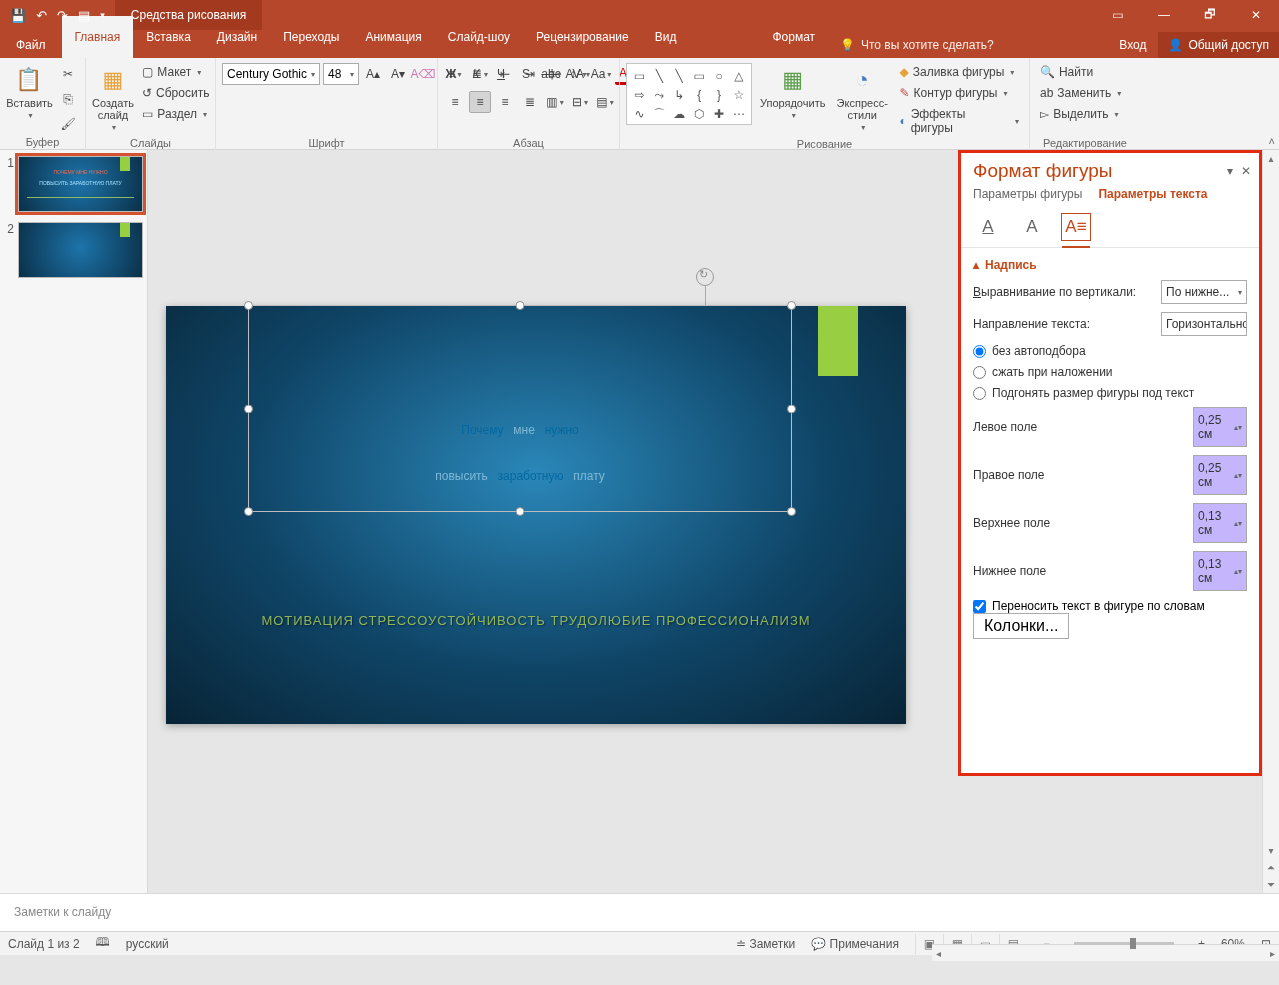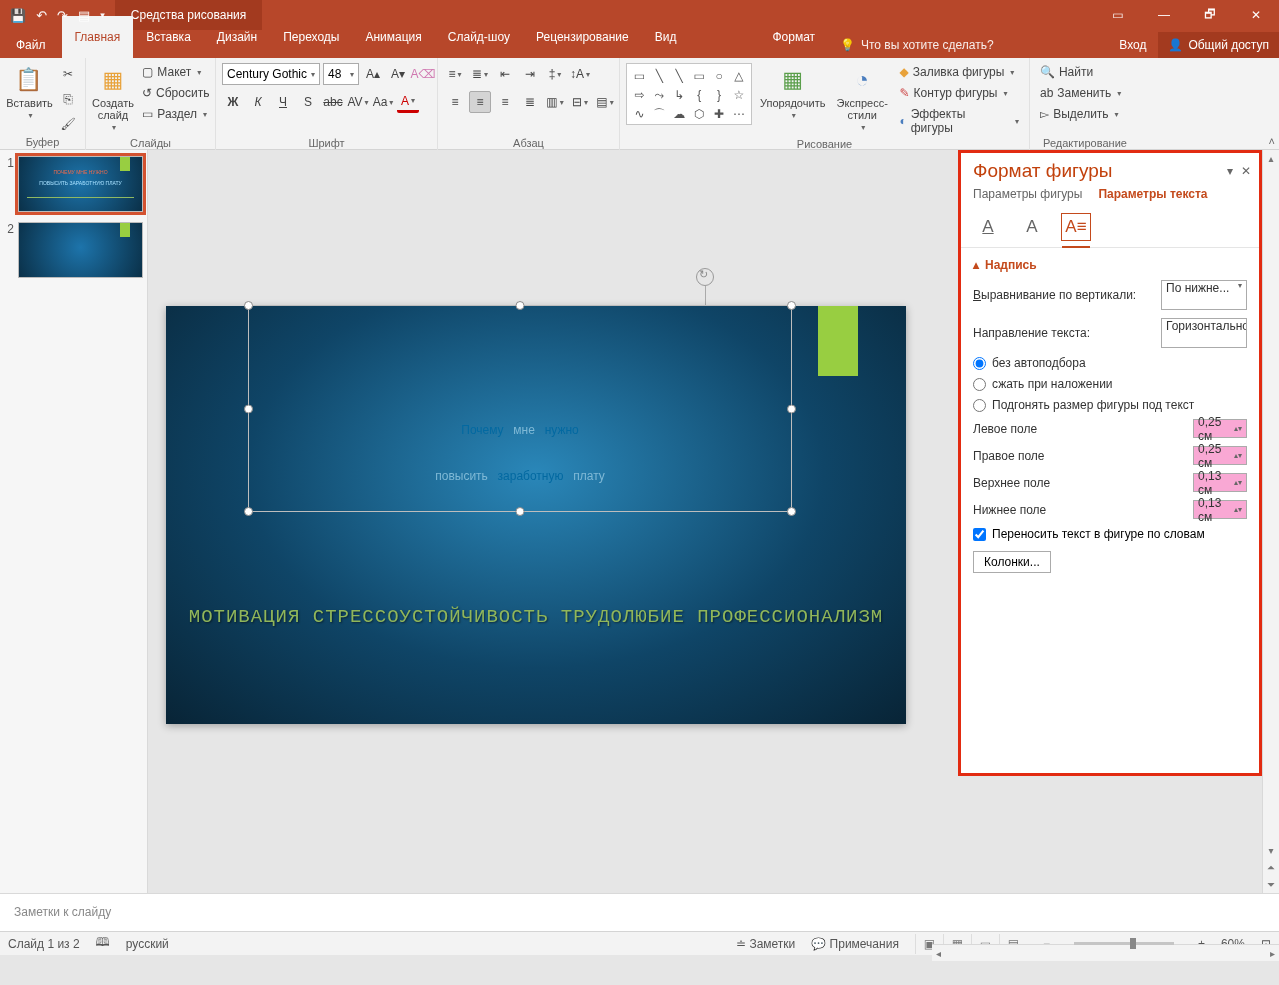--- a/index.html
+++ b/index.html
@@ -56,41 +56,41 @@
 .rotline{position:absolute;left:50%;top:136px;width:1px;height:19px;background:#aaa}
 .textbox{position:absolute;left:100px;top:155px;width:544px;height:207px;border:1px solid #bdbdbd}
 .handle{position:absolute;width:9px;height:9px;background:#fff;border:1px solid #8a8a8a;border-radius:50%}
 .h-tl{left:-5px;top:-5px}.h-tr{right:-5px;top:-5px}.h-bl{left:-5px;bottom:-5px}.h-br{right:-5px;bottom:-5px}
 .h-t{left:50%;top:-5px;transform:translateX(-50%)}.h-b{left:50%;bottom:-5px;transform:translateX(-50%)}
 .h-l{left:-5px;top:50%;transform:translateY(-50%)}.h-r{right:-5px;top:50%;transform:translateY(-50%)}
 .titletxt{text-align:center;padding-top:96px;font-family:"Century Gothic",sans-serif}
 .titletxt .l1{font-size:35px;letter-spacing:0px}
 .titletxt .l2{font-size:35px;letter-spacing:0px;margin-top:6px}
 .w-red{color:#0369a1}.w-blue{color:#7fb9d6}
-.subtitle{position:absolute;left:0;right:0;bottom:96px;text-align:center;font-family:Liberation Mono, monospace;font-size:19px;letter-spacing:1px;color:#90b65a;text-shadow:1px 1px 2px rgba(0,0,0,.5)}
+.subtitle{position:absolute;left:0;right:0;bottom:96px;text-align:center;font-family:Liberation Sans, sans-serif;font-size:13px;letter-spacing:1px;color:#90b65a;text-shadow:1px 1px 2px rgba(0,0,0,.5)}
 .fmtpane{position:absolute;right:0;top:0;width:304px;height:626px;background:#fff;border:3px solid #e22b11;display:flex;flex-direction:column}
 .pane-title-row{display:flex;justify-content:space-between;align-items:center;padding:7px 8px 3px 12px}
 .hdrbtns{display:flex;gap:8px;color:#666;font-size:12px}
 .fmttabs{display:flex;gap:16px;padding:2px 12px;font-size:12px}
 .fmttabs span{color:#666}
 .fmttabs .act{color:#c44a1c;font-weight:600}
 .iconrow{display:flex;gap:14px;padding:10px 12px 6px;border-bottom:1px solid #e5e5e5}
 .iconbtn{width:30px;height:28px;border:1px solid transparent;display:flex;align-items:center;justify-content:center;color:#666;font-size:17px}
 .iconbtn.sel{border:1px solid #c44a1c;position:relative}
 .iconbtn.sel::after{content:"";position:absolute;left:0;right:0;bottom:-8px;height:2px;background:#c44a1c}
 .sect{padding:10px 12px}
 .sect-hd{font-size:12px;color:#c44a1c;font-weight:600;display:flex;gap:6px;align-items:center;margin-bottom:8px}
 .prop{display:flex;justify-content:space-between;align-items:center;margin-bottom:8px;font-size:12px;color:#333}
 .prop .und{text-decoration:underline}
-.sel-box{width:86px;height:30px;border:1px solid #ababab;background:#fff;font-size:11px;padding:0 4px;display:flex;align-items:flex-start;justify-content:space-between;white-space:nowrap;overflow:hidden}
+.sel-box{width:86px;height:24px;border:1px solid #ababab;background:#fff;font-size:11px;padding:0 4px;display:flex;align-items:center;justify-content:space-between;white-space:nowrap;overflow:hidden}
 .radio{display:flex;gap:6px;align-items:center;margin-bottom:7px;font-size:12px;color:#333}
 .radio input{margin:0}
-.numfield{width:54px;height:19px;border:1px solid #ababab;background:#f9a8d4;font-size:11px;padding:0 4px;display:flex;align-items:center;justify-content:space-between}
+.numfield{width:54px;height:40px;border:1px solid #ababab;background:#c4b5fd;font-size:11px;padding:0 4px;display:flex;align-items:center;justify-content:space-between}
 .chk{display:flex;gap:6px;align-items:center;font-size:12px;margin-top:6px}
-.btn{border:1px solid #ababab;background:#fff;padding:3px 10px;font-size:12px;margin-top:10px}
+.btn{border:1px solid #ababab;background:#fff;padding:3px 10px;font-size:16px;}
 .notes{border-top:1px solid #d9d9d9;background:#fff;height:38px;padding:10px 14px;color:#888;font-size:13px}
 .hscroll{height:17px;background:#f3f3f3;border-top:1px solid #d9d9d9;display:flex;align-items:center;justify-content:space-between;padding:0 4px}
 .hscroll .arr{font-size:10px;color:#777}
 .statusbar{height:24px;background:#f3f3f3;border-top:1px solid #d4d4d4;display:flex;align-items:center;padding:0 8px;font-size:12px;color:#555;gap:16px}
 .statusbar .spacer{flex:1}
 .viewbtns{display:flex;gap:0}
 .viewbtns span{width:28px;height:20px;border-left:1px solid #ddd;text-align:center;line-height:20px;font-size:12px;color:#777}
 .zoomslider{width:100px;height:3px;background:#c5c5c5;position:relative;margin:0 8px}
 .zoomslider::after{content:"";position:absolute;left:56px;top:-4px;width:6px;height:11px;background:#888}
 .dd{font-size:8px;color:#666;margin-left:2px}
@@ -178,21 +178,21 @@
             <span>▭</span>
             <span>Раздел</span>
             <span class="dd">▾</span>
           </div>
       </div>
     </div>
     <div class="grp-label">Слайды</div>
   </div>
 
   <div class="grp" style="width:222px">
-    <div class="grp-body" style="flex-direction:column;gap:6px;width:100%">
+    <div class="grp-body" style="flex-direction:row;gap:6px;width:100%">
       <div class="row">
         <div class="fontname">
             <span>Century Gothic</span>
             <span class="dd">▾</span>
           </div>
         <div class="fontsize">
             <span>48</span>
             <span class="dd">▾</span>
           </div>
         <span class="smallbtn">A▴</span>

